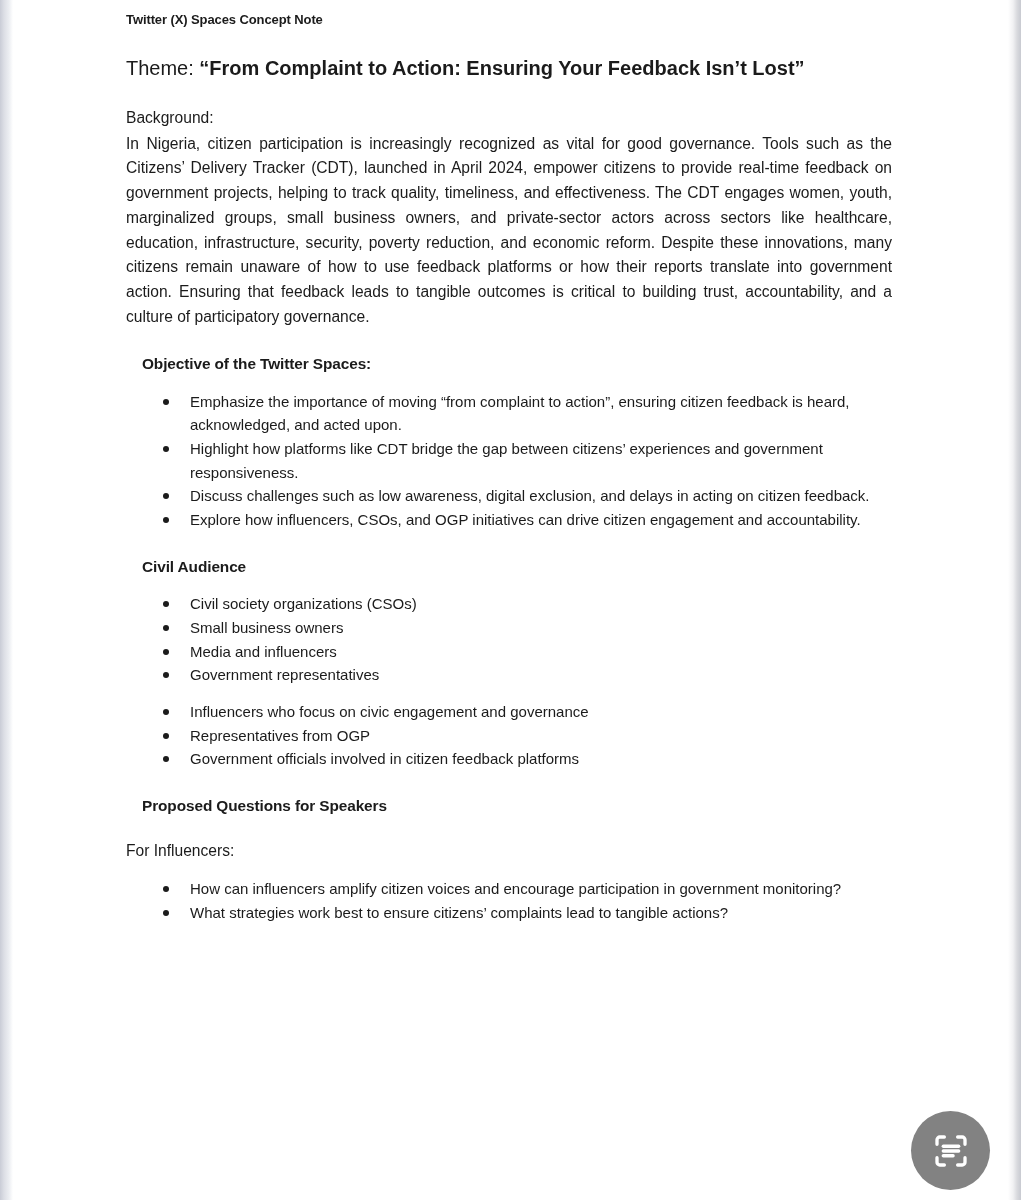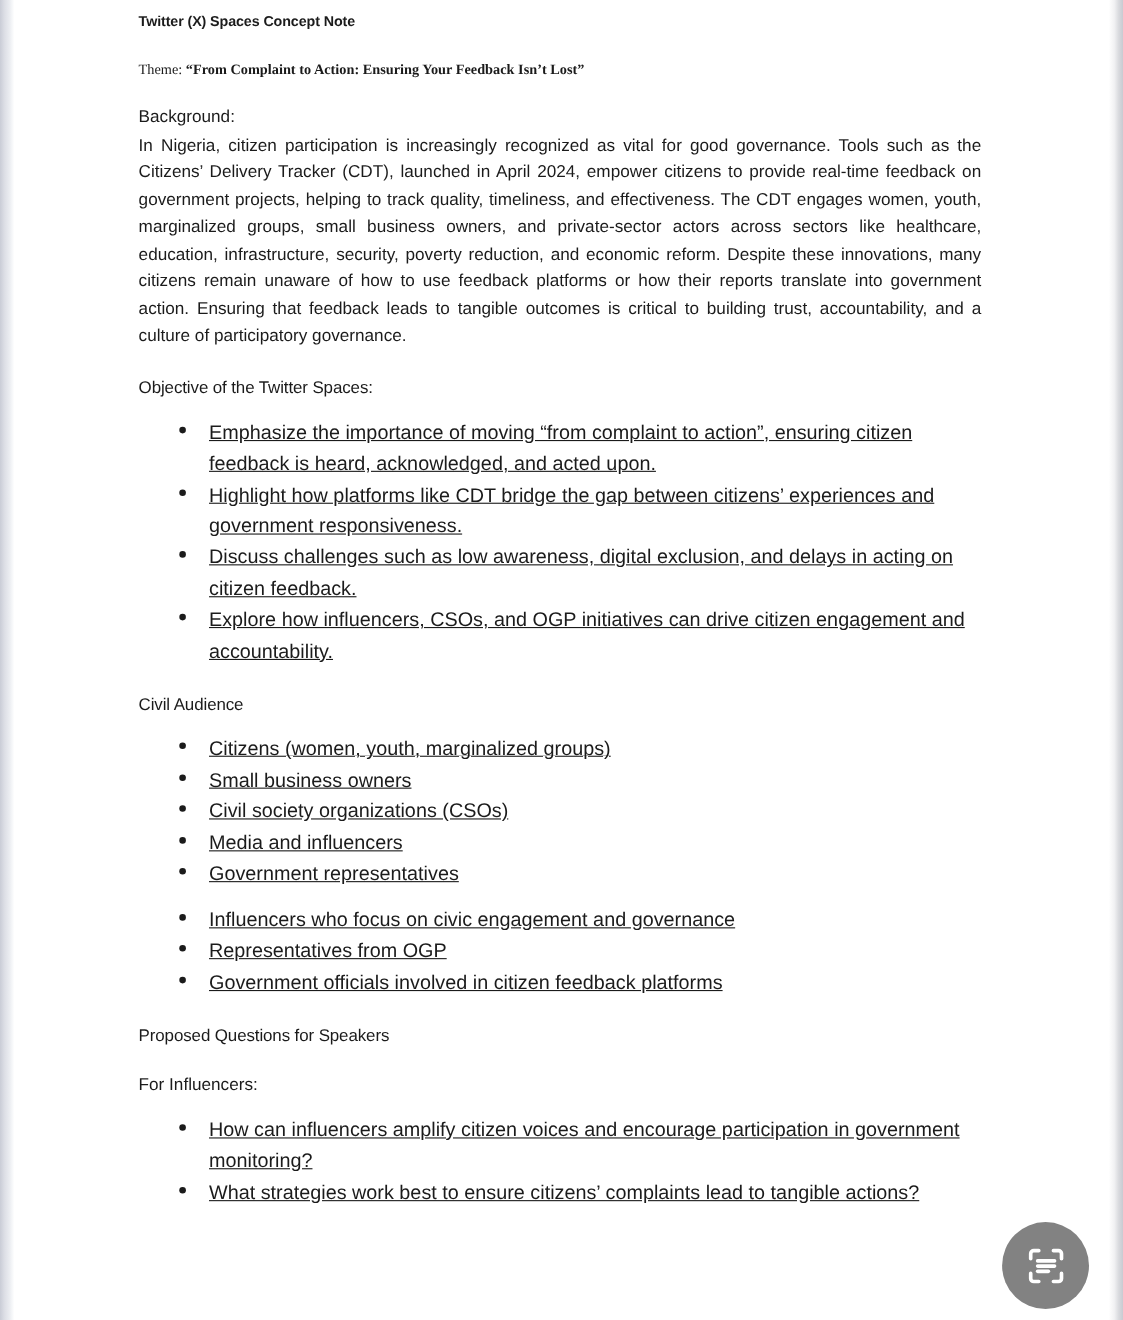--- a/index.html
+++ b/index.html
@@ -47,56 +47,54 @@
 
   .h-title {
     font-weight: bold;
     font-size: 13px;
     margin: 10px 0 0 0;
     letter-spacing: -0.1px;
   }
 
   .p-theme {
     margin: 22px 0 0 0;
-    font-size: 13px;
-    font-family: Liberation Serif, serif;
+    font-size: 20px;
   }
   .p-theme b { font-weight: bold; }
 
   .label-line {
     margin: 22px 0 0 0;
   }
 
   .p-body {
     margin: 1px 0 0 0;
     text-align: justify;
     text-justify: inter-word;
     font-size: 15.6px;
     line-height: 1.585;
   }
 
   .h-sec {
-    font-weight: normal;
+    font-weight: bold;
     font-size: 15.4px;
-    margin: 23px 0 0 0;
+    margin: 23px 0 0 16px;
     letter-spacing: -0.1px;
   }
 
   ul.bullets {
     list-style: none;
     margin: 13px 0 0 0;
     padding: 0;
   }
   ul.bullets li {
     position: relative;
     padding-left: 64px;
     margin: 0 0 0 0;
     line-height: 1.58;
-    font-size: 18px;
-    text-decoration: underline;
+    font-size: 15px;
   }
   ul.bullets li::before {
     content: "";
     position: absolute;
     left: 37px;
     top: 9px;
     width: 6px;
     height: 6px;
     border-radius: 50%;
     background: #1b1b1b;
@@ -146,23 +144,22 @@
       <div class="h-sec">Objective of the Twitter Spaces:</div>
       <ul class="bullets">
         <li>Emphasize the importance of moving “from complaint to action”, ensuring citizen feedback is heard, acknowledged, and acted upon.</li>
         <li>Highlight how platforms like CDT bridge the gap between citizens’ experiences and government responsiveness.</li>
         <li>Discuss challenges such as low awareness, digital exclusion, and delays in acting on citizen feedback.</li>
         <li>Explore how influencers, CSOs, and OGP initiatives can drive citizen engagement and accountability.</li>
       </ul>
 
       <div class="h-sec">Civil Audience</div>
       <ul class="bullets">
-        <li>Citizens (women, youth, marginalized groups)</li>
+        <li>Civil society organizations (CSOs)</li>
         <li>Small business owners</li>
-        <li>Civil society organizations (CSOs)</li>
         <li>Media and influencers</li>
         <li>Government representatives</li>
       </ul>
 
       <ul class="bullets">
         <li>Influencers who focus on civic engagement and governance</li>
         <li>Representatives from OGP</li>
         <li>Government officials involved in citizen feedback platforms</li>
       </ul>
 

